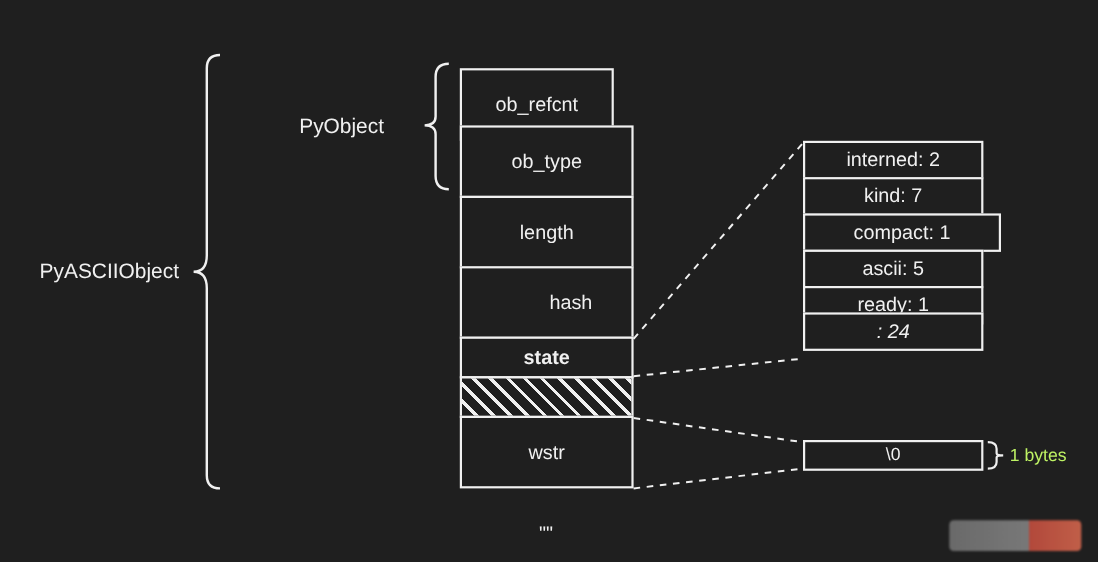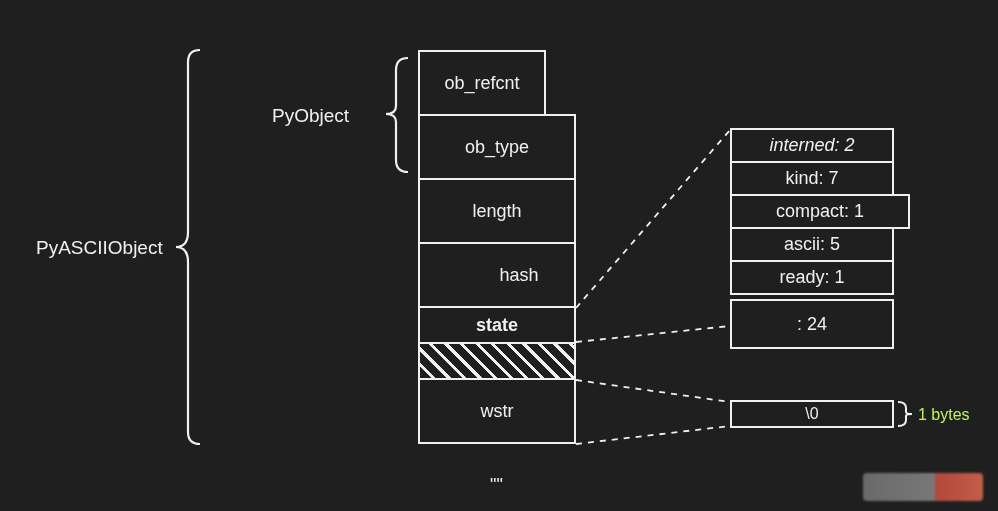--- a/index.html
+++ b/index.html
@@ -64,34 +64,34 @@
     height: 28px;
     background: linear-gradient(90deg, #777 0%, #888 60%, #cc5040 60%, #dd6a50 100%);
     border-radius: 4px;
     filter: blur(1.2px);
     opacity: 0.85;
   }
 </style>
 </head>
 <body>
 
-<div class="cell" style="left:418px; top:50px; width:128px; height:66px;">ob_refcnt</div>
+<div class="cell" style="left:418px; top:62px; width:140px; height:66px;">ob_refcnt</div>
 <div class="cell" style="left:418px; top:114px; width:158px; height:66px;">ob_type</div>
 <div class="cell" style="left:418px; top:178px; width:158px; height:66px;">length</div>
 <div class="cell" style="left:418px; top:242px; width:158px; height:66px;padding-left:44px;">hash</div>
 <div class="cell" style="left:418px; top:306px; width:158px; height:38px;font-weight:bold;">state</div>
 <div class="hatch" style="left:418px; top:342px; width:158px; height:38px;"></div>
 <div class="cell" style="left:418px; top:378px; width:158px; height:66px;">wstr</div>
 
-<div class="cell" style="left:730px; top:128px; width:164px; height:35px;font-style:italic;">interned: 2</div>
+<div class="cell" style="left:730px; top:128px; width:164px; height:35px;">interned: 2</div>
 <div class="cell" style="left:730px; top:161px; width:164px; height:35px;">kind: 7</div>
 <div class="cell" style="left:730px; top:194px; width:180px; height:35px;">compact: 1</div>
 <div class="cell" style="left:730px; top:227px; width:164px; height:35px;">ascii: 5</div>
 <div class="cell" style="left:730px; top:260px; width:164px; height:35px;">ready: 1</div>
-<div class="cell" style="left:730px; top:299px; width:164px; height:50px;">: 24</div>
+<div class="cell" style="left:730px; top:284px; width:164px; height:35px;font-style:italic;">: 24</div>
 
 <div class="cell" style="left:730px; top:400px; width:164px; height:28px; font-size:16px;">\0</div>
 
 <div class="label" style="left:36px;  top:237px;">PyASCIIObject</div>
 <div class="label" style="left:272px; top:105px;">PyObject</div>
 <div class="small-label" style="left:918px; top:406px;">1 bytes</div>
 <div class="quote-label" style="left:490px; top:475px;">""</div>
 
 <svg class="overlay" viewBox="0 0 998 511">
 

